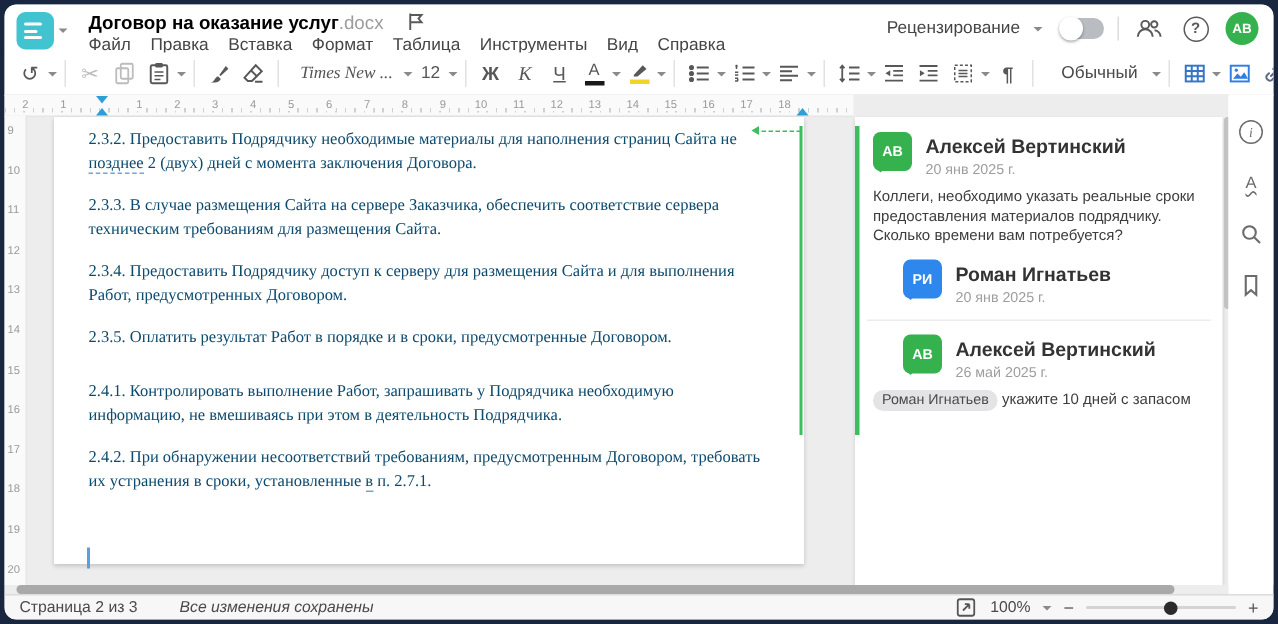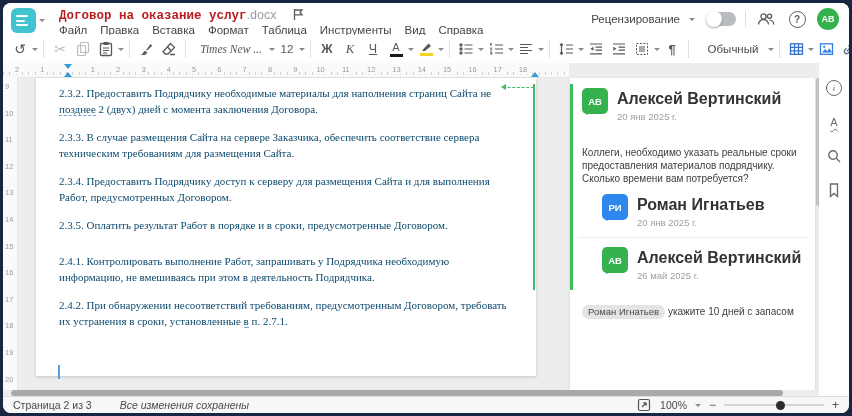--- a/index.html
+++ b/index.html
@@ -9,21 +9,21 @@
   
   .titlebar{position:absolute;top:0;left:0;right:0;height:32px;background:#fff;}
   .logo-btn{position:absolute;left:8px;top:5px;width:25px;height:25px;background:#41c4d0;border-radius:6px;display:flex;flex-direction:column;justify-content:center;gap:2.5px;padding-left:5px;box-sizing:border-box;cursor:pointer;}
   .logo-btn i{display:block;height:2px;background:#fff;border-radius:1px;}
   .logo-btn i:nth-child(1){width:12px;}
   .logo-btn i:nth-child(2){width:9px;}
   .logo-btn i:nth-child(3){width:12px;}
   .crt{width:0;height:0;border:3px solid transparent;border-top:3.5px solid #8a8a8a;display:inline-block;vertical-align:middle;margin-top:3px;}
   .logo-caret{position:absolute;left:36px;top:13px;}
   .title-area{position:absolute;left:56px;top:5px;font-size:12.5px;white-space:nowrap;}
-  .doc-title{font-weight:bold;color:#b91c1c;font-family:Liberation Mono, monospace;}
+  .doc-title{font-weight:bold;color:#000000;}
   .doc-ext{color:#9c9c9c;text-align:center;}
   .flag-ic{display:inline-block;margin-left:12px;vertical-align:-2px;}
   .menubar{position:absolute;left:56px;top:21px;display:flex;gap:13px;font-size:11.5px;color:#454545;}
   .menu-item{cursor:pointer;white-space:nowrap;}
   .tb-right{position:absolute;right:10px;top:4px;height:24px;display:flex;align-items:center;gap:9px;}
   .review-lbl{font-size:11.5px;color:#454545;}
   .toggle{width:30px;height:14px;border-radius:8px;background:#b9bdc2;position:relative;cursor:pointer;margin-left:2px;}
   .toggle .knob{position:absolute;left:0px;top:-1px;width:16px;height:16px;border-radius:50%;background:#fff;box-shadow:0 1px 2px rgba(0,0,0,.35);}
   .vdiv{width:1px;height:16px;background:#dcdcdc;}
   .icbtn{width:22px;height:22px;display:flex;align-items:center;justify-content:center;cursor:pointer;color:#5a5a5a;}
@@ -73,23 +73,23 @@
   .comments{position:absolute;left:567px;top:15px;width:245px;bottom:0;background:#fff;box-shadow:0 1px 3px rgba(0,0,0,.12);box-sizing:border-box;padding:10px 12px 0 12px;cursor:pointer;}
   .cgreen{position:absolute;left:567px;top:21px;width:2.5px;height:206px;background:#3cbd5e;z-index:3;}
   .chead{display:flex;gap:9px;align-items:flex-start;}
   .chead.reply{margin-left:20px;}
   .cavatar{width:26px;height:26px;border-radius:5px;color:#fff;font-size:9.5px;font-weight:bold;display:flex;align-items:center;justify-content:center;position:relative;flex:none;}
   .cavatar:after{content:"";position:absolute;left:2px;bottom:-4px;border:3px solid transparent;border-top:5px solid inherit;}
   .cav-green{background:#35b14e;}
   .cav-green:after{border-top-color:#35b14e;}
   .cav-blue{background:#2e87ec;}
   .cav-blue:after{border-top-color:#2e87ec;}
-  .cname{font-size:16px;font-weight:bold;color:#333;padding-top:2px;}
+  .cname{font-size:13px;font-weight:bold;color:#333;padding-top:2px;}
   .cdate{font-size:9.5px;color:#9e9e9e;margin-top:3px;}
-  .cbody{font-size:10px;line-height:13px;color:#3d3d3d;margin:24px 0 0 0;}
+  .cbody{font-size:10px;line-height:13px;color:#3d3d3d;margin:6px 0 0 0;}
   .cblock{margin-bottom:9px;}
   .cdivider{border-top:1px solid #ececec;margin:9px -4px 9px -4px;}
   .mention{background:#e4e4e6;color:#4a4a4a;border-radius:8px;padding:1px 6px 2px 6px;font-size:9.5px;}
 
   .vscroll{position:absolute;left:813px;top:15px;width:5px;bottom:0;}
   .vthumb{position:absolute;top:0;left:0;width:5px;height:128px;border-radius:3px;background:#c2c2c2;}
 
   
   .rail{position:absolute;top:60px;right:0;width:30px;bottom:23px;background:#fff;display:flex;flex-direction:column;align-items:center;padding-top:14px;gap:12px;}
   .rail .icbtn{color:#6b6b6b;}

